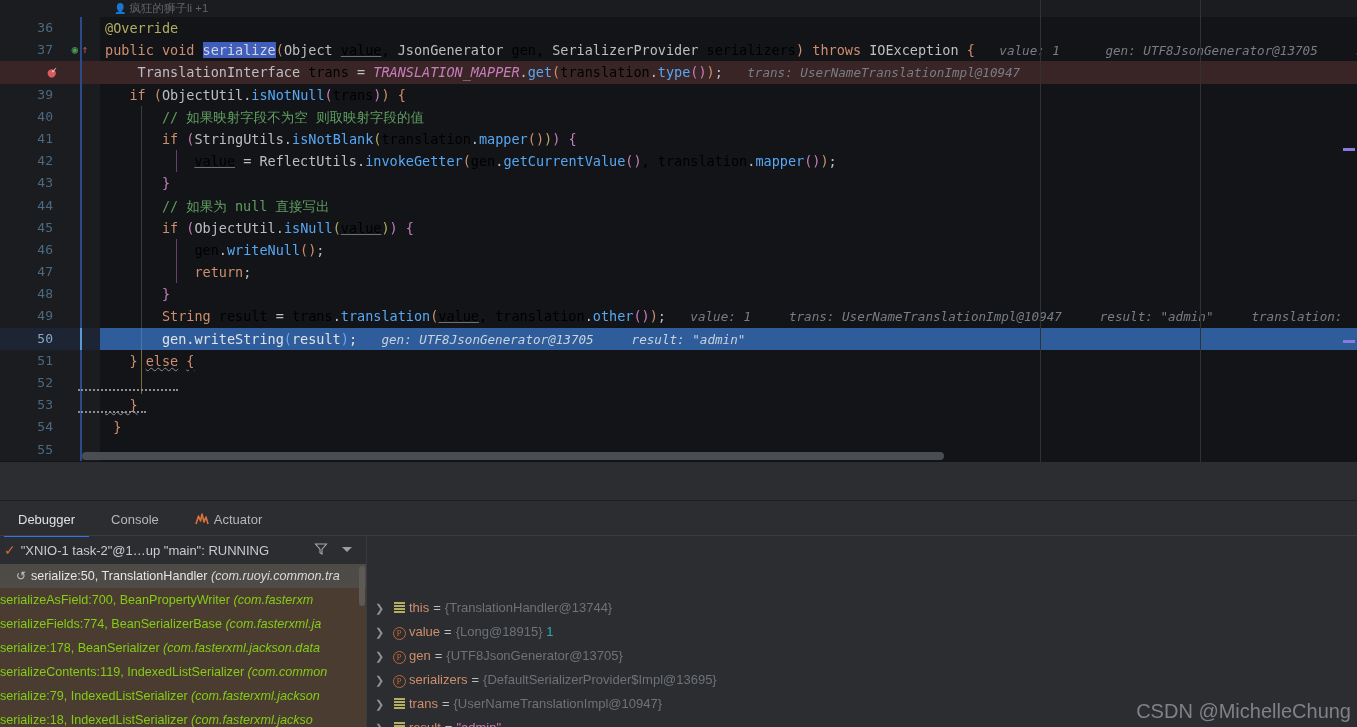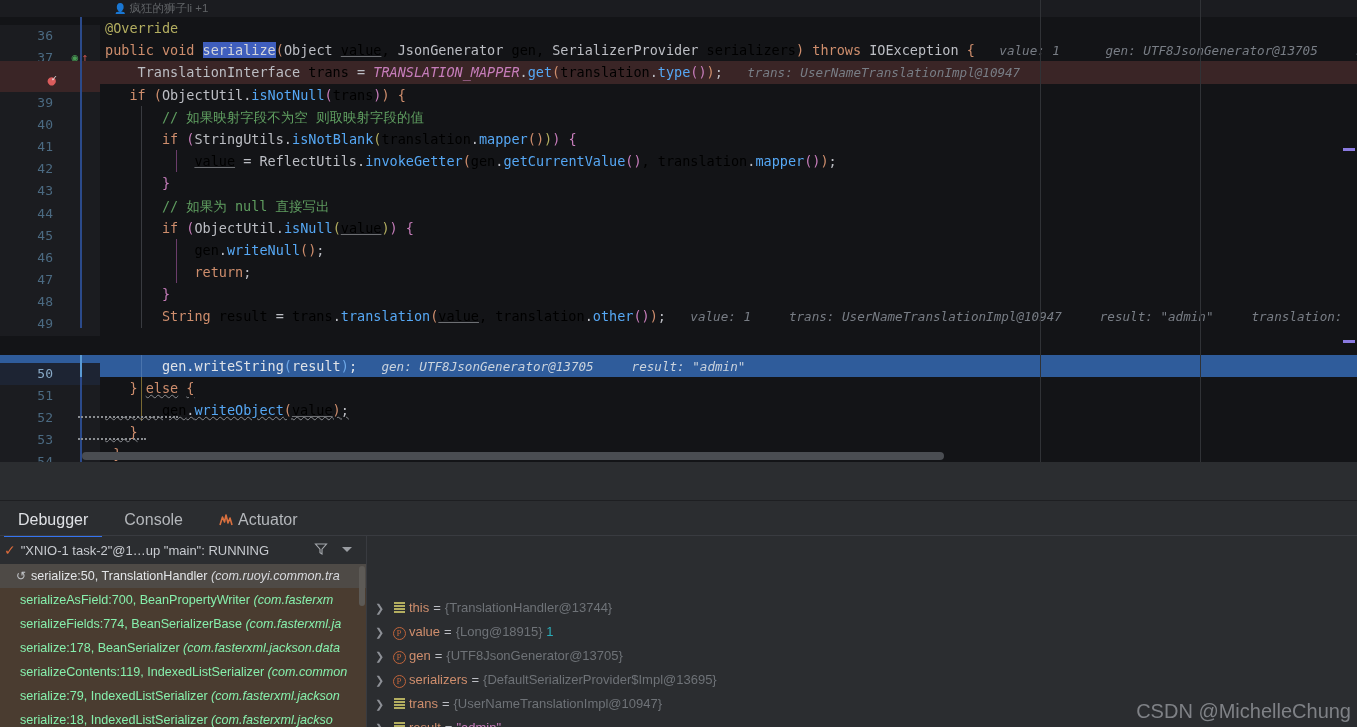--- a/index.html
+++ b/index.html
@@ -27,24 +27,24 @@
     background: #1b1c20;
   }
   .blame-row .person { color: #7a7d81; margin-right: 3px; font-size: 10px; }
 
   .code-line {
     position: relative;
     height: 22.2px; line-height: 22.2px;
     white-space: pre;
   }
   .code-line.bp   { background: #3a2526; }
-  .code-line.curr { background: #2f5c9b; margin-top: 27px; }
+  .code-line.curr { background: #2f5c9b; }
 
   .gutter {
-    position: absolute; left: 0; top: 8px; width: 100px; height: 22.2px;
+    position: absolute; left: 0; top: 0; width: 100px; height: 22.2px;
     background: #1b1c20;
     text-align: right;
   }
   .code-line.bp   .gutter { background: #3a2526; }
   .code-line.curr .gutter { background: #1d2433; }
   .lnum {
     position: absolute; right: 47px; top: 0;
     color: #4b6a82; font-size: 13px; line-height: 22.2px;
   }
   .code-line.curr .lnum { color: #88a9c6; }
@@ -92,21 +92,21 @@
     position: absolute; left: 0; top: 462px; width: 1357px; height: 265px;
     background: #2b2d30;
   }
   .panel-top-sep { position: absolute; left:0; top: 38px; width: 1357px; height: 1px; background: #1e1f22; }
   .tabs {
     position: absolute; left: 0; top: 44px; height: 28px; width: 1357px;
     display: flex; align-items: center; gap: 0px;
   }
   .tab {
     position: relative; height: 28px; line-height: 28px;
-    padding: 0 18px; color: #b4b7bb; font-size: 16px; cursor: default;
+    padding: 0 18px; color: #b4b7bb; font-size: 13px; cursor: default;
   }
   .tab.active { color: #dfe1e5; }
   .tab.active:after {
     content:''; position: absolute; left: 4px; right: 4px; bottom: -3px; height: 2px; background: #3574f0;
   }
   .tab .tab-ico { display:inline-block; margin-right: 5px; vertical-align: -1px; }
 
   .tabs-sep { position: absolute; left: 0; top: 73px; width: 1357px; height: 1px; background: #393b40; }
 
   .thread-bar {
@@ -118,22 +118,22 @@
   .thread-filter { position: absolute; right: 38px; top: 6px; }
   .thread-caret  { position: absolute; right: 14px; top: 11px;
     width: 0; height: 0; border-left: 5px solid transparent; border-right: 5px solid transparent;
     border-top: 5px solid #9a9da2; }
 
   .frames {
     position: absolute; left: 0; top: 102px; width: 366px; height: 163px;
     background: #4a3c30; overflow: hidden;
   }
   .frame {
-    height: 24px; line-height: 24px; padding-left: 20px;
-    font-size: 12.6px; color: #86efac; white-space: nowrap; overflow: hidden;
+    height: 24px; line-height: 24px; 
+    font-size: 12.6px; color: #84cc16; white-space: nowrap; overflow: hidden;
   }
   .frame.sel { background: #4e4a46; color: #e3e5e8; padding-left: 16px; }
   .frame .fico { color: #c0c3c7; margin-right: 5px; font-size: 12px; }
   .frame .pkg { font-style: italic; }
   .frame.sel .pkg { color: #d8dade; }
   .frames-scroll { position: absolute; right: 1px; top: 2px; width: 6px; height: 40px; background: #5d5a56; border-radius: 3px; }
 
   .panel-vsep { position: absolute; left: 366px; top: 74px; width: 1px; height: 191px; background: #393b40; }
 
   .vars {
@@ -298,21 +298,20 @@
       <div class="gutter"><span class="lnum">51</span></div>
       <div class="leftbar"></div>
       <div class="iguide y" style="left:141px"></div>
       <div class="codetext">   <span class="brace1">}</span> <span class="kw err">else</span> <span class="brace1 err">{</span></div>
     </div>
 
     <div class="code-line">
       <div class="gutter"><span class="lnum">52</span></div>
       <div class="leftbar"></div>
       <div class="iguide y" style="left:141px"></div>
-      <div class="codetext err" style="text-decoration-color:#8a8d91">       gen<span class="pun">.</span><span class="meth">writeObject</span><span class="brace1">(</span><span class="ul">value</span><span class="brace1">)</span><span class="pun">;</span></div>
       <div style="position:absolute;left:78px;top:16px;width:100px;height:3px;border-bottom:2px dotted #8a8d91"></div>
     </div>
 
     <div class="code-line">
       <div class="gutter"><span class="lnum">53</span></div>
       <div class="leftbar"></div>
       <div class="codetext err" style="text-decoration-color:#8a8d91">   <span class="brace1">}</span></div>
       <div style="position:absolute;left:78px;top:16px;width:68px;height:3px;border-bottom:2px dotted #8a8d91"></div>
     </div>
 

